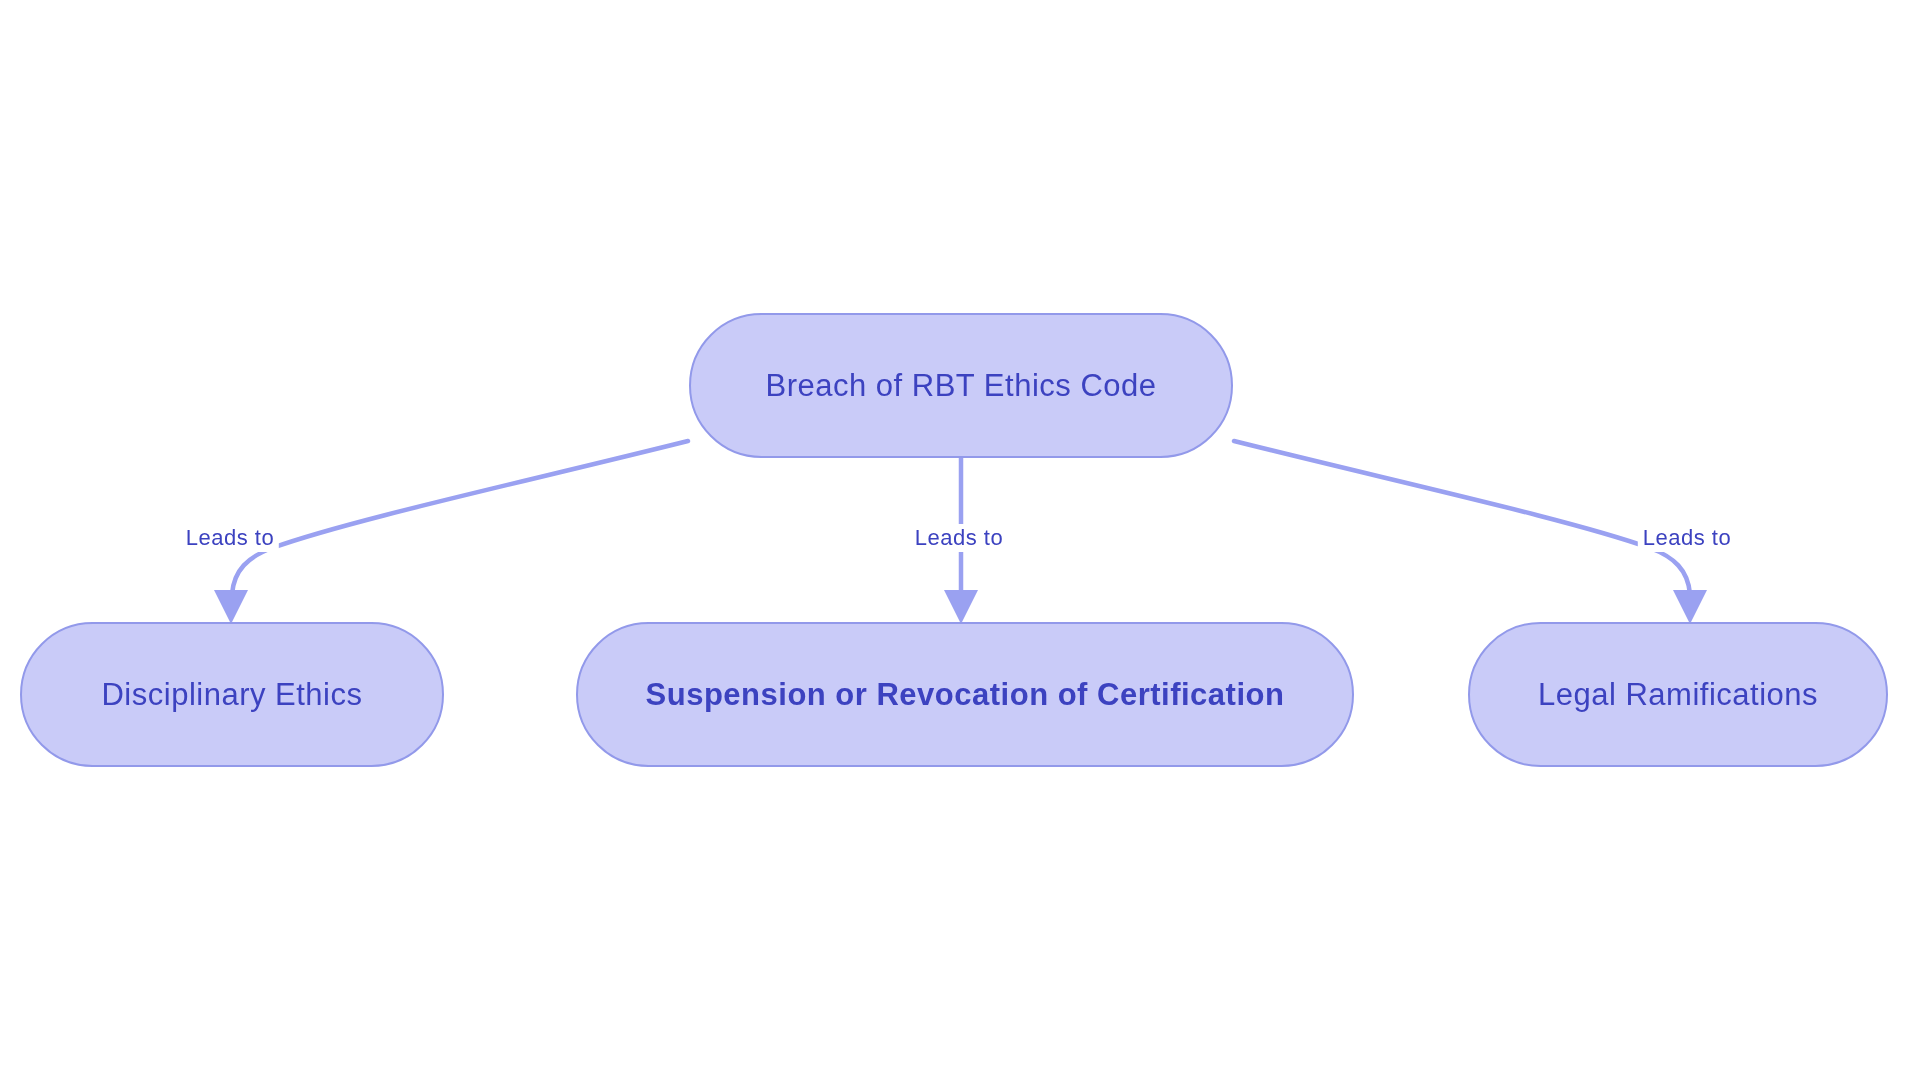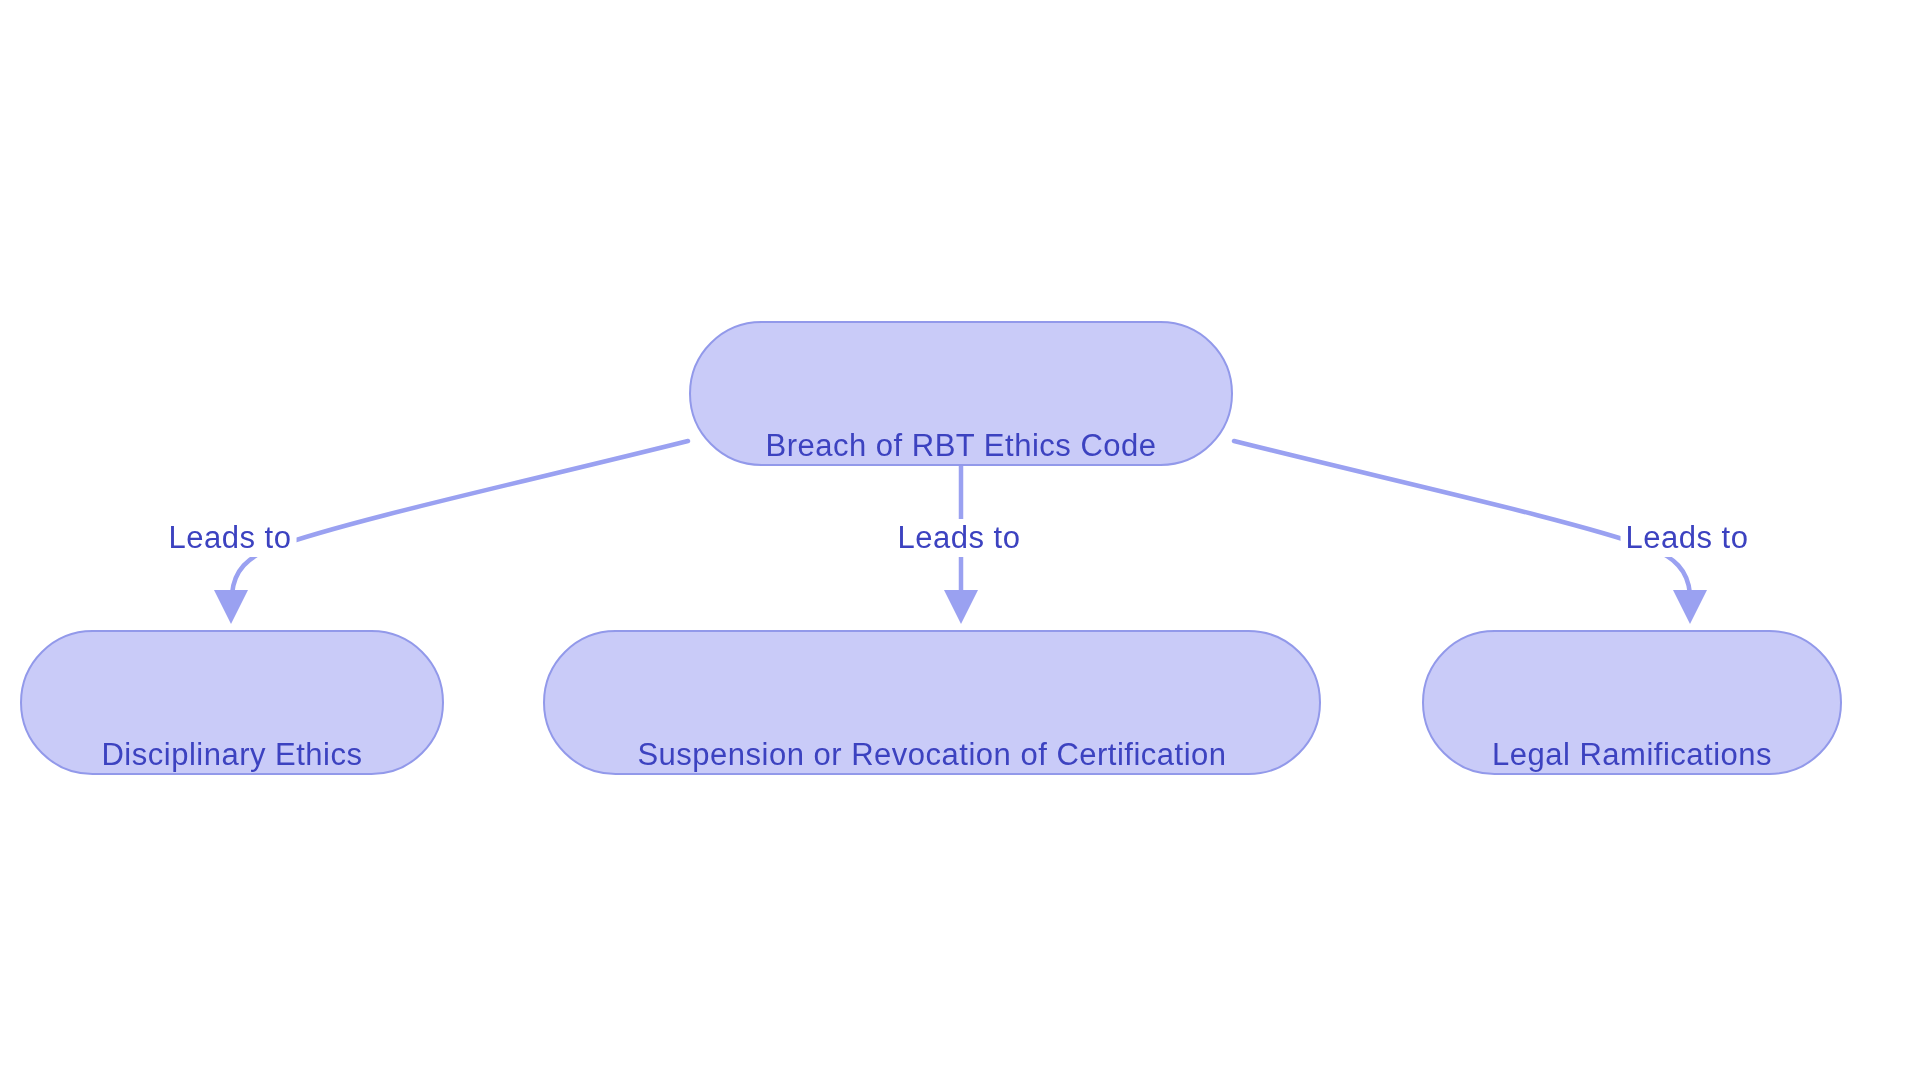--- a/index.html
+++ b/index.html
@@ -40,38 +40,37 @@
     fill: var(--edge);
     stroke: none;
   }
   .node {
     position: absolute;
     height: 145px;
     background: var(--node-fill);
     border: 2px solid var(--node-border);
     border-radius: 73px;
     display: flex;
-    align-items: flex-end;
+    align-items: center;
     justify-content: center;
     color: var(--text);
     font-size: 31px;
     letter-spacing: 0.5px;
     white-space: nowrap;
-    margin-top: 8px;
   }
   .node-top    { left: 689px;  top: 313px; width: 544px; }
   .node-left   { left: 20px;   top: 622px; width: 424px; }
-  .node-center { left: 543px;  top: 622px; width: 778px; }
-  .node-right  { left: 1422px; top: 622px; width: 420px; }
+  .node-center { left: 576px;  top: 622px; width: 778px; font-weight: bold; }
+  .node-right  { left: 1468px; top: 622px; width: 420px; }
   .edge-label {
     position: absolute;
     transform: translate(-50%, -50%);
     background: var(--background);
     color: var(--text);
-    font-size: 31px;
+    font-size: 22px;
     letter-spacing: 0.5px;
     padding: 1px 5px;
     white-space: nowrap;
   }
   .edge-label-left   { left: 230px;  top: 538px; }
   .edge-label-center { left: 959px;  top: 538px; }
   .edge-label-right  { left: 1687px; top: 538px; }
 </style>
 </head>
 <body>

